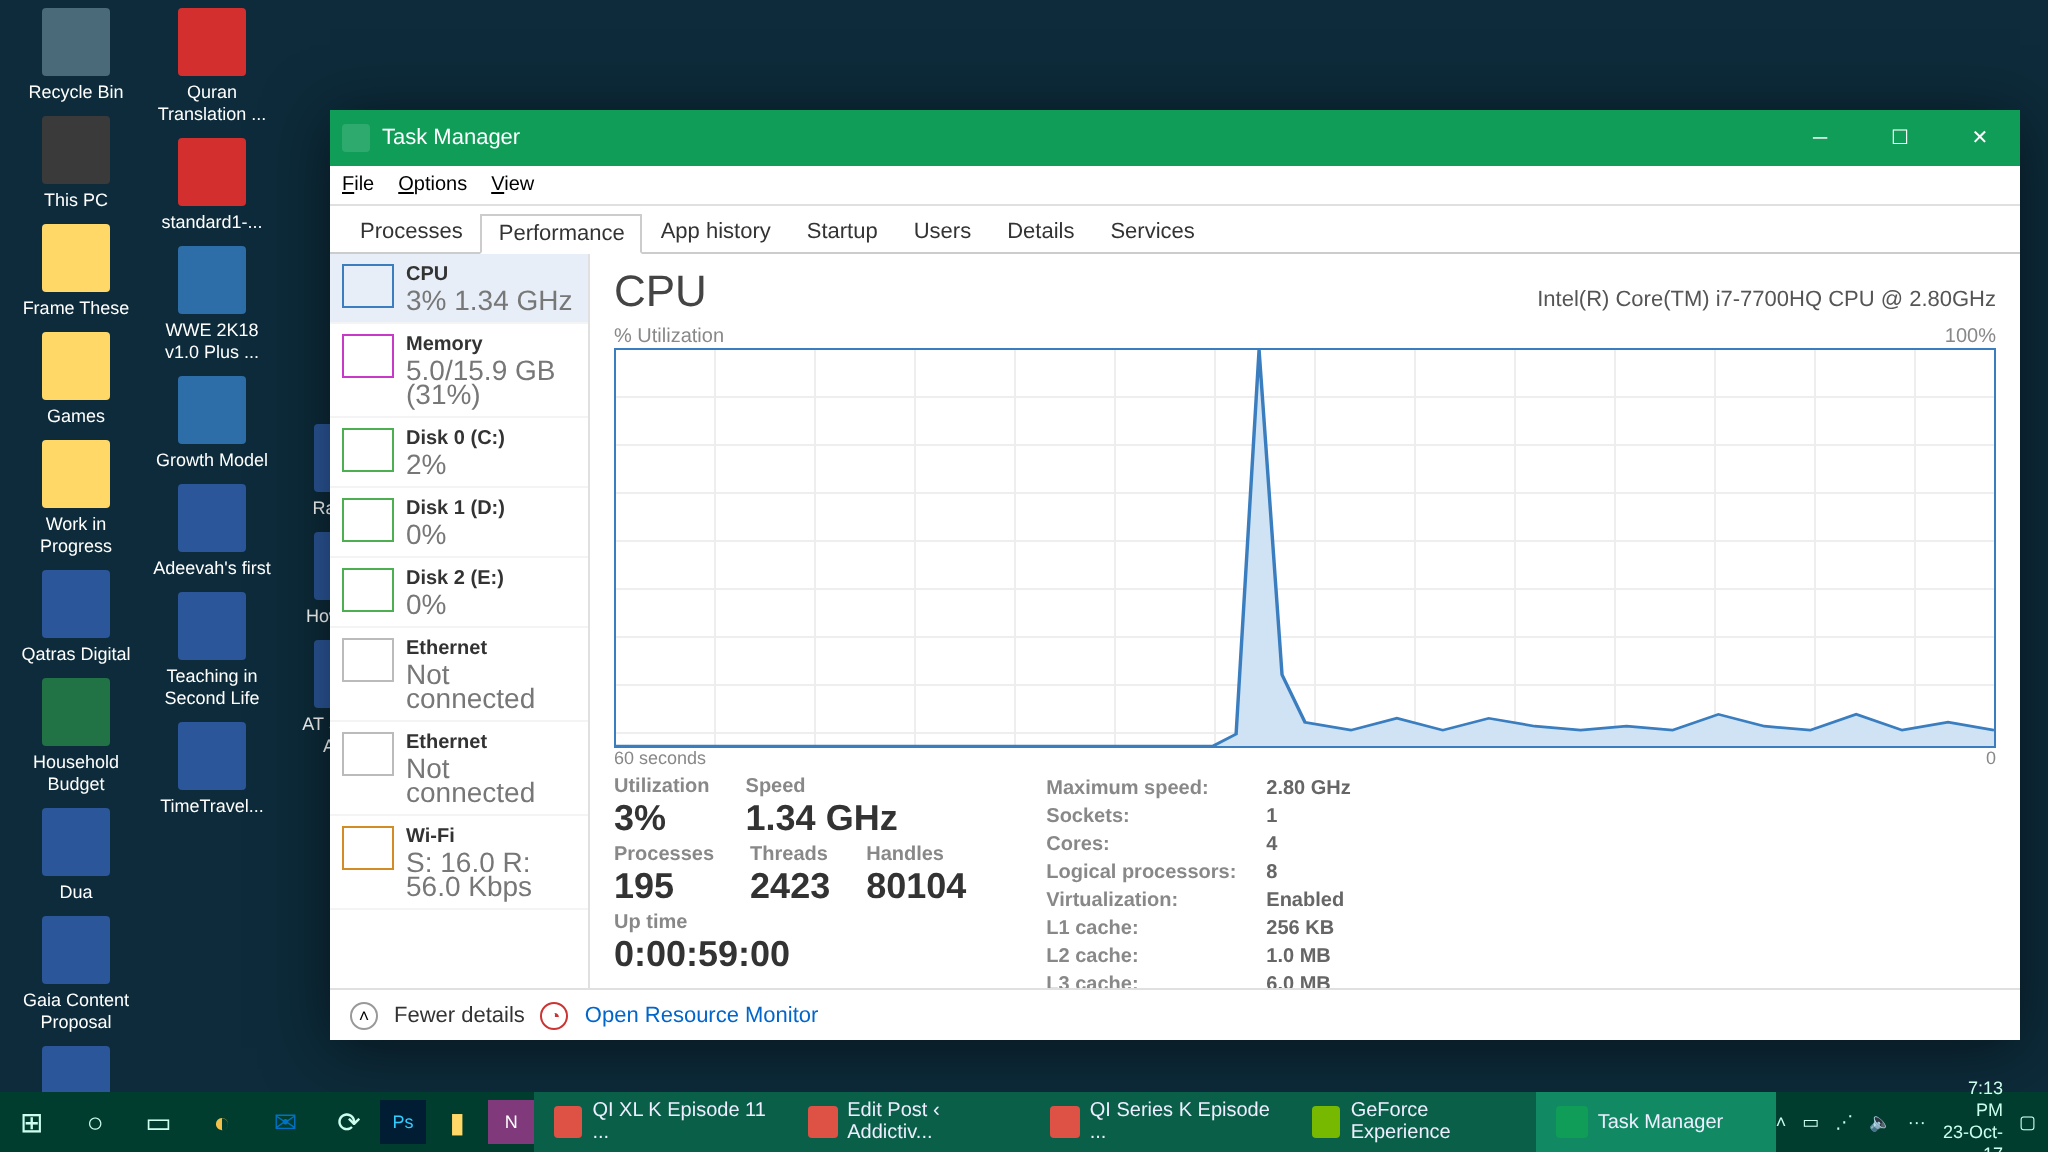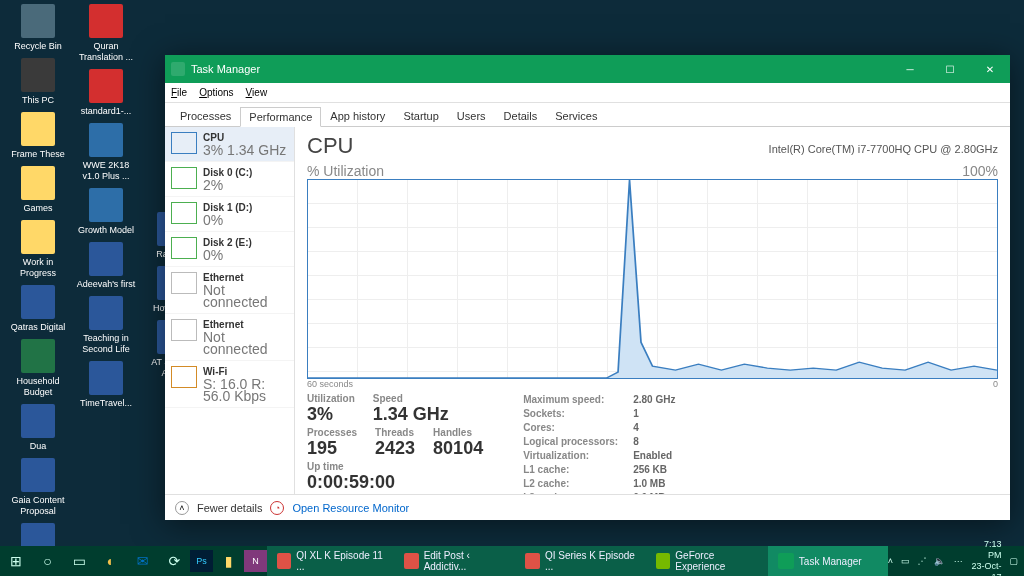--- a/index.html
+++ b/index.html
@@ -41,21 +41,21 @@
 .res .thumb.disk{border-color:#4caf50;} .res .thumb.eth{border-color:#bbb;}
 .res .thumb.wifi{border-color:#d38b26;}
 .res .txt { font-size:10px; color:#333; line-height:12px; }
 .res .txt .sub { color:#777; font-size:14px; }
 
 
 .main { flex:1; padding:6px 12px; display:flex; flex-direction:column; }
 .mhdr { display:flex; justify-content:space-between; align-items:baseline; }
 .mhdr h1 { font-size:22px; font-weight:400; color:#444; }
 .mhdr .model { font-size:11px; color:#555; }
-.axislbl { display:flex; justify-content:space-between; font-size:14px; color:#888; margin-top:4px; }
+.axislbl { display:flex; justify-content:space-between; font-size:10px; color:#888; margin-top:4px; }
 .chart { flex:1; border:1px solid #3a7ec0; background:
   repeating-linear-gradient(to right,transparent 0 49px,#eee 49px 50px),
   repeating-linear-gradient(to bottom,transparent 0 23px,#eee 23px 24px);
   position:relative; min-height:200px; }
 .chart svg { position:absolute; inset:0; width:100%; height:100%; }
 .axislbl2 { display:flex; justify-content:space-between; font-size:9px; color:#888; margin-bottom:4px; }
 
 .stats { display:flex; gap:40px; font-size:10px; color:#666;font-weight:bold; }
 .sg { }
 .sg .row { display:flex; gap:18px; margin-bottom:2px; }
@@ -198,20 +198,27 @@
       <div class="tab">Details</div>
       <div class="tab">Services</div>
     </div>
   <div class="body">
     <div class="reslist" id="reslist">
         <div class="res sel">
           <div class="thumb cpu"></div>
           <div class="txt">
             <div><b>CPU</b></div>
             <div class="sub">3%  1.34 GHz</div>
+          </div>
+        </div>
+        <div class="res">
+          <div class="thumb mem"></div>
+          <div class="txt">
+            <div><b>Memory</b></div>
+            <div class="sub">5.0/15.9 GB (31%)</div>
           </div>
         </div>
         <div class="res">
           <div class="thumb disk"></div>
           <div class="txt">
             <div><b>Disk 0 (C:)</b></div>
             <div class="sub">2%</div>
           </div>
         </div>
         <div class="res">

